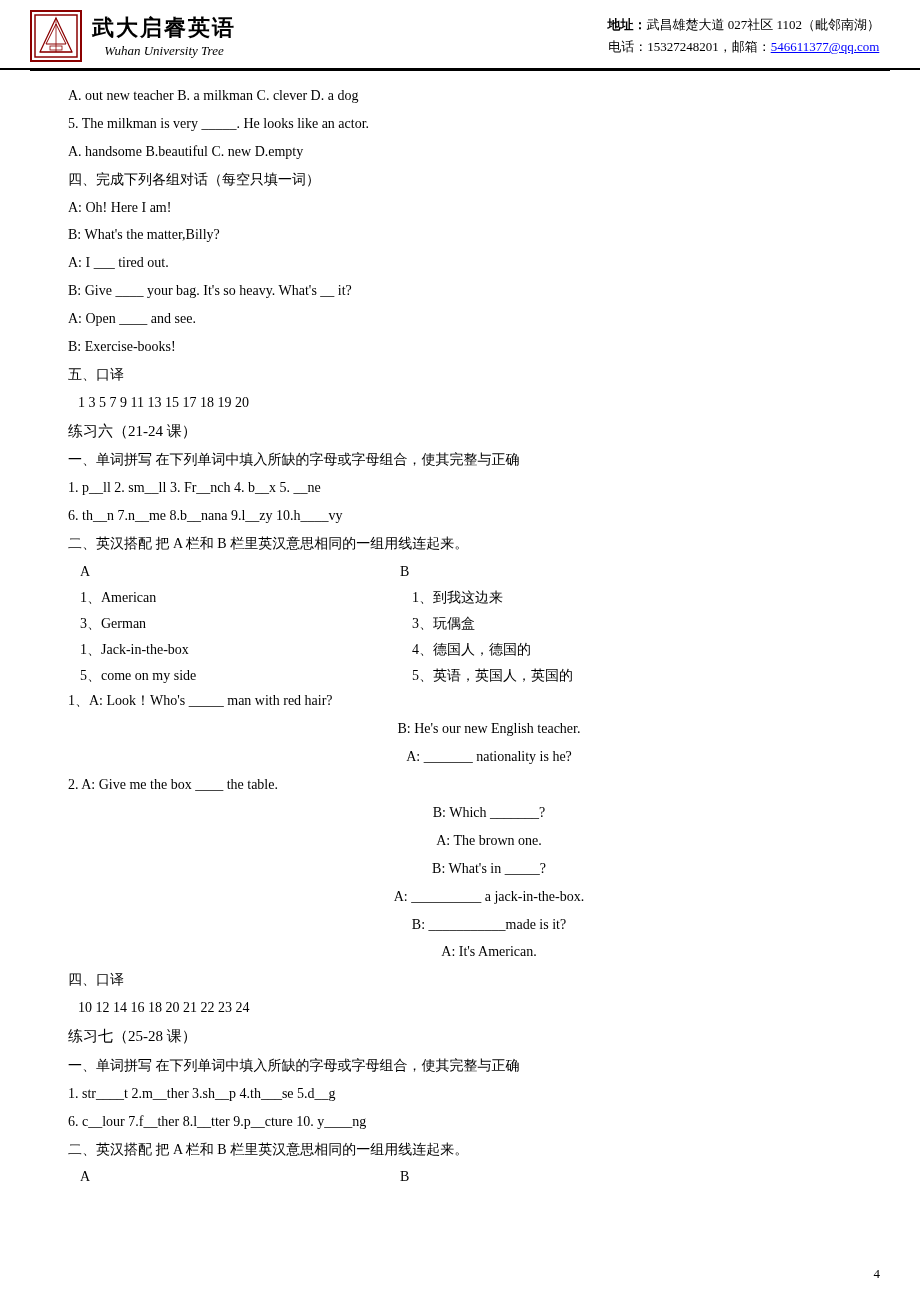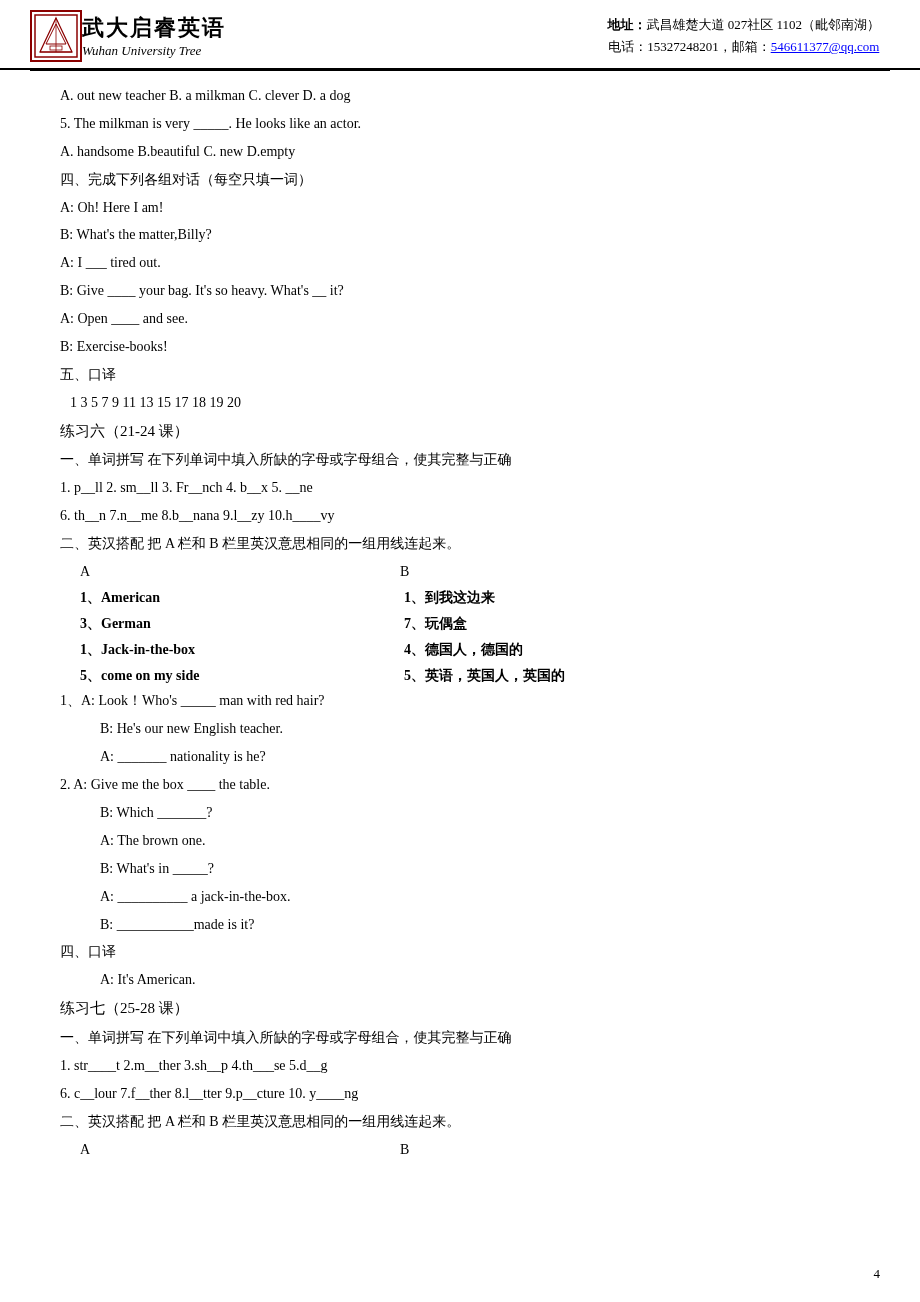--- a/index.html
+++ b/index.html
@@ -26,21 +26,22 @@
     .header {
       display: flex;
       align-items: center;
       justify-content: space-between;
       padding: 10px 40px 6px 30px;
       border-bottom: 2px solid #000;
     }
     .header-left {
       display: flex;
       align-items: center;
-      gap: 0;
+      gap: 10px;
+      text-align: center;
     }
     .logo-box {
       width: 52px;
       height: 52px;
       border: 2px solid #8B0000;
       display: flex;
       align-items: center;
       justify-content: center;
       flex-direction: column;
       position: relative;
@@ -87,33 +88,34 @@
       border-top: 1.5px solid #000;
       margin: 0 30px;
     }
     
     .content {
       padding: 12px 50px 20px 60px;
       line-height: 1.85;
     }
     .line {
       margin-bottom: 2px;
+      margin-left: 8px;
     }
     .section-title {
       font-weight: normal;
       font-size: 15px;
     }
     .indent2 {
       padding-left: 40px;
+      text-align: center;
     }
     .row-flex {
       display: flex;
-      gap: 4px;
+      gap: 12px;
       align-items: flex-start;
-      font-weight: bold;
     }
     .col-a {
       width: 260px;
       padding-left: 20px;
     }
     .col-b {
       width: 300px;
       padding-left: 80px;
     }
     .matching-header {
@@ -214,44 +216,47 @@
       <div class="matching-col-b">B</div>
     </div>
 
     <div>
       <div class="row-flex">
         <div class="col-a">1、American</div>
         <div class="col-b">1、到我这边来</div>
       </div>
       <div class="row-flex">
         <div class="col-a">3、German</div>
-        <div class="col-b">7、玩偶盒</div>
+        <div class="col-b">3、玩偶盒</div>
       </div>
       <div class="row-flex">
         <div class="col-a">1、Jack-in-the-box</div>
         <div class="col-b">4、德国人，德国的</div>
       </div>
       <div class="row-flex">
         <div class="col-a">5、come on my side</div>
         <div class="col-b">5、英语，英国人，英国的</div>
       </div>
     </div>
 
     <div class="line">1、A: Look！Who's _____ man with red hair?</div>
     <div class="line indent2">B:    He's our new English teacher.</div>
     <div class="line indent2">A:  _______ nationality is he?</div>
     <div class="line">2.  A: Give me the box ____ the table.</div>
     <div class="line indent2">B: Which _______?</div>
     <div class="line indent2">A: The brown one.</div>
     <div class="line indent2">B: What's in _____?</div>
     <div class="line indent2">A: __________ a jack-in-the-box.</div>
     <div class="line indent2"> B: ___________made is it?</div>
+    <div class="line indent2">A: It's American.</div>
+
     <div class="line">四、口译</div>
-
-    <div class="line indent2">A: It's American.</div>
+    <div class="line num-row">
+      <span>10      12      14      16      18      20      21      22      23      24</span>
+    </div>
 
     <div class="line section-title">练习七（25-28 课）</div>
 
     <div class="line">一、单词拼写 在下列单词中填入所缺的字母或字母组合，使其完整与正确</div>
     <div class="line">1. str____t    2.m__ther    3.sh__p    4.th___se    5.d__g</div>
     <div class="line">6. c__lour    7.f__ther    8.l__tter    9.p__cture    10. y____ng</div>
 
     <div class="line">二、英汉搭配 把 A 栏和 B 栏里英汉意思相同的一组用线连起来。</div>
 
     <div class="matching-header">

